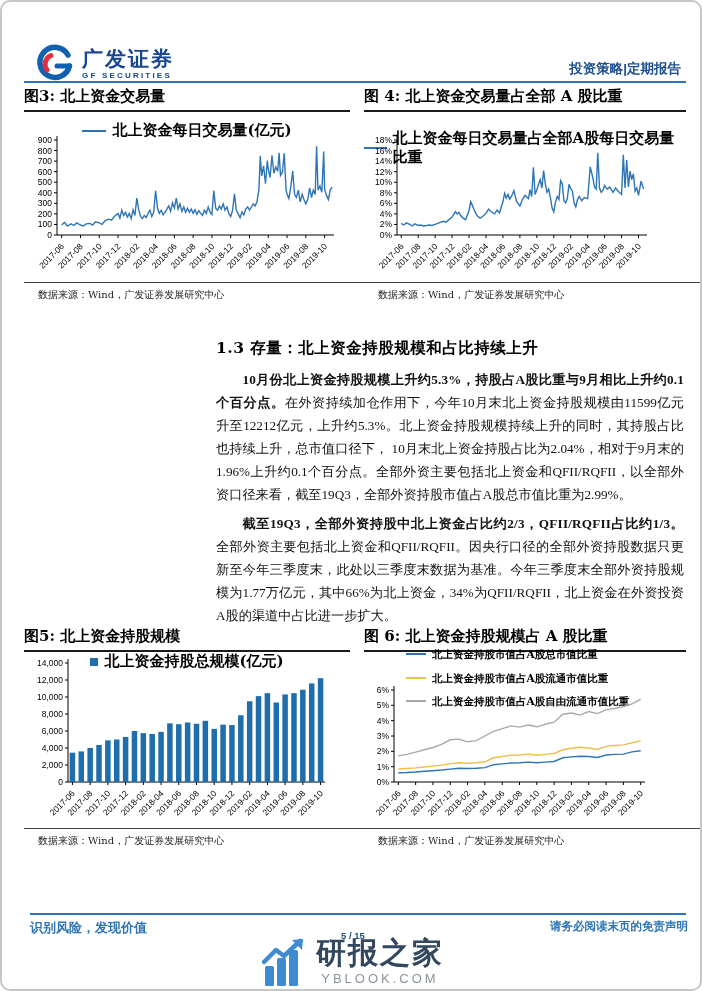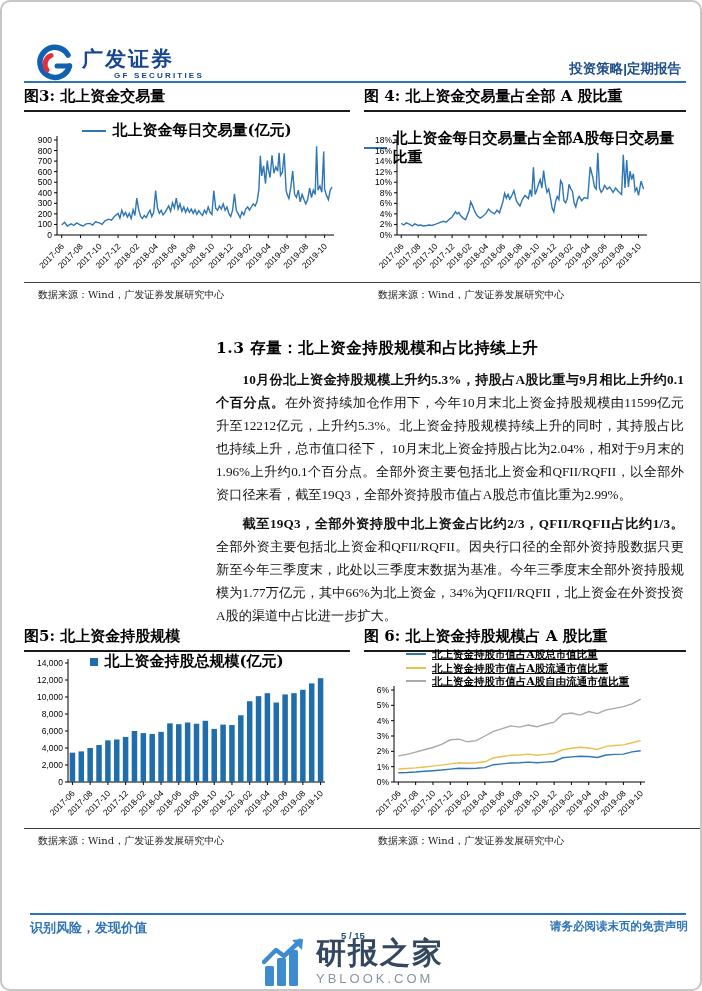--- a/index.html
+++ b/index.html
@@ -2,34 +2,34 @@
 <html><head>
 <meta charset="utf-8">
 <style>
   html,body{margin:0;padding:0;background:#fff;}
   .page{position:relative;width:702px;height:991px;background:#fff;border:2px solid #c6c6c6;
         border-radius:10px;overflow:hidden;font-family:"Liberation Sans",sans-serif;box-sizing:border-box;}
   .abs{position:absolute;}
   
   .brand{left:33px;top:42px;display:flex;align-items:center;gap:7px;}
   .brand-cn{font-size:21px;font-weight:bold;color:#17458f;letter-spacing:2px;line-height:1;}
-  .brand-en{font-size:8px;font-weight:bold;color:#17458f;letter-spacing:2.2px;margin-top:2px;margin-left:32px;}
+  .brand-en{font-size:8px;font-weight:bold;color:#17458f;letter-spacing:2.2px;margin-top:2px;}
   .doc-type{right:19px;top:58px;font-size:13.5px;font-weight:bold;color:#1f4e8c;}
   .header-rule{left:22px;top:79px;width:662px;height:2px;background:#2e74b5;}
   
   .fig-title{font-size:15px;font-weight:bold;color:#000;border-bottom:2px solid #1a1a1a;
              padding-bottom:4px;font-family:"DejaVu Serif",serif;}
   .ft-r1{top:85px;} .ft-r2{top:625px;}
   .col-l{left:22px;width:326px;} .col-r{left:362px;width:322px;}
   
   .legend{display:flex;align-items:center;justify-content:center;gap:6px;
           font-size:15px;font-weight:bold;color:#000;font-family:"DejaVu Serif",serif;}
   .legend .line{width:24px;height:2px;background:#2e75b6;}
   .legend .sq{width:8px;height:8px;background:#1f6dab;}
-  .legend6{left:404px;top:647px;display:flex;flex-direction:column;gap:3px;text-decoration:underline;}
+  .legend6{left:404px;top:647px;display:flex;flex-direction:column;gap:13px;}
   .legend6 .row{display:flex;align-items:center;gap:6px;font-size:10.5px;font-weight:bold;
                 color:#000;font-family:"DejaVu Serif",serif;line-height:10.5px;}
   .legend6 .sw{width:20px;height:2px;flex:0 0 20px;}
   
   .source{border-top:1px solid #404040;font-size:10px;color:#222;padding:5px 0 0 14px;
           font-family:"DejaVu Serif",serif;}
   .src-r1{top:280px;} .src-r2{top:826px;}
   
   .section-heading{left:214px;top:336px;width:470px;font-size:15.5px;font-weight:bold;color:#000;
                    font-family:"DejaVu Serif",serif;letter-spacing:.5px;}
@@ -39,21 +39,21 @@
   .body-text b{letter-spacing:.2px;}
   
   .footer-rule{left:28px;top:911px;width:656px;height:2px;background:#2e74b5;}
   .footer-left{left:28px;top:917px;font-size:13px;font-weight:bold;color:#2e74b5;}
   .footer-right{right:12px;top:917px;font-size:11.5px;font-weight:bold;color:#2e74b5;}
   .page-num{left:0;top:928px;width:702px;text-align:center;font-size:9.5px;font-weight:bold;
             color:#1f4e79;z-index:3;}
   .watermark{left:0;top:936px;width:702px;display:flex;justify-content:center;align-items:flex-start;
              gap:8px;z-index:2;}
   .wm-cn{font-size:30px;font-weight:bold;color:#33475f;line-height:30px;letter-spacing:2px;}
-  .wm-en{font-size:13px;color:#8b949c;letter-spacing:3px;margin-top:3px;}
+  .wm-en{font-size:13px;color:#8b949c;letter-spacing:3px;margin-top:3px;text-align:center;}
   svg text{font-family:"Liberation Sans",sans-serif;}
 </style>
 </head>
 <body>
 
 <div class="page">
 
   <div class="abs brand">
     <svg width="40" height="40" viewBox="0 0 40 40">
       <path d="M 33 11 A 15 15 0 1 0 34.5 22" fill="none" stroke="#1062b0" stroke-width="5.5" stroke-linecap="round"></path>

